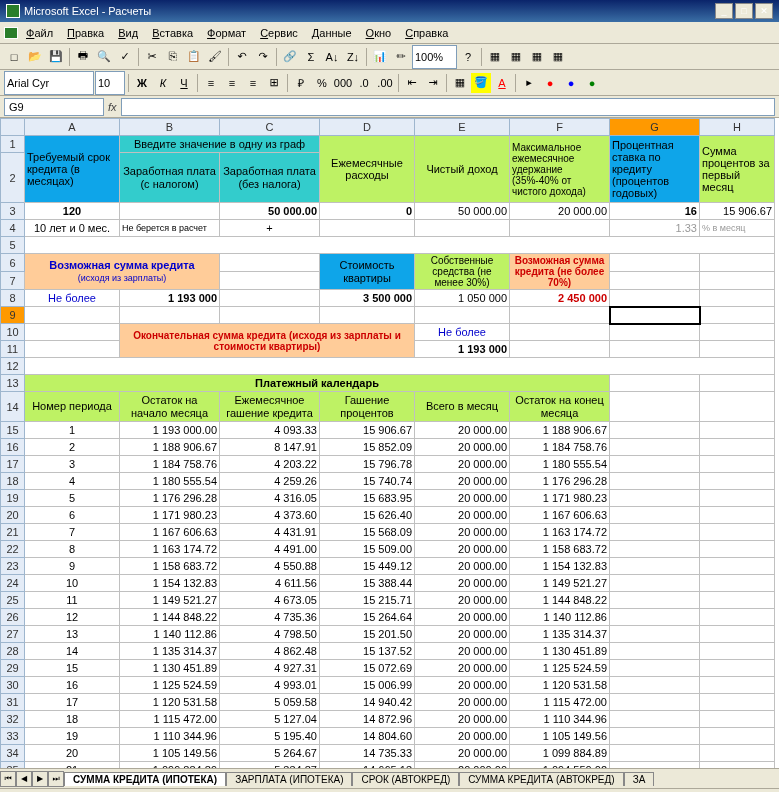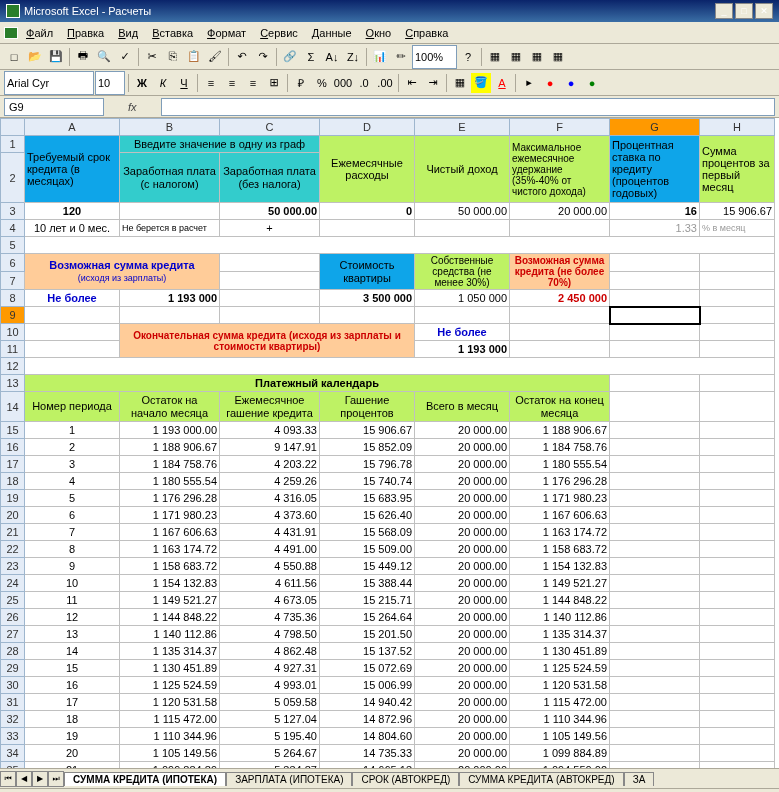--- a/index.html
+++ b/index.html
@@ -13,21 +13,21 @@
 
 .menubar { background: #ece9d8; padding: 2px 4px; display: flex; gap: 2px; align-items: center; height: 22px; border-bottom: 1px solid #aca899; }
 .menubar span { padding: 2px 6px; }
 .menubar span:first-letter { text-decoration: underline; }
 
 .toolbar { background: #ece9d8; padding: 2px 4px; display: flex; gap: 1px; align-items: center; height: 26px; border-bottom: 1px solid #aca899; flex-wrap: nowrap; }
 .tb-btn { width: 20px; height: 20px; border: 1px solid transparent; display: flex; align-items: center; justify-content: center; font-size: 11px; }
 .tb-sep { width: 1px; height: 18px; background: #aca899; margin: 0 2px; }
 .tb-input { height: 24px; font-size: 11px; border: 1px solid #7f9db9; padding: 0 2px; }
 
-.formula-bar { background: #ece9d8; padding: 2px 4px; display: flex; gap: 20px; align-items: center; height: 22px; border-bottom: 1px solid #aca899; }
+.formula-bar { background: #ece9d8; padding: 2px 4px; display: flex; gap: 0; align-items: center; height: 22px; border-bottom: 1px solid #aca899; }
 .name-box { width: 100px; height: 18px; border: 1px solid #7f9db9; background: white; padding: 0 4px; display: flex; align-items: center; }
 .fx { font-style: italic; color: #444; padding: 0 4px; }
 
 .grid-container { position: relative; overflow: auto; height: 650px; background: white; }
 table.sheet { border-collapse: collapse; table-layout: fixed; }
 .sheet th, .sheet td { border: 1px solid #c0c0c0; padding: 1px 2px; height: 17px; overflow: hidden; white-space: nowrap; text-align: right; font-size: 11px; vertical-align: middle; }
 .sheet th { background: #e4ecf7; font-weight: normal; text-align: center; color: #333; border: 1px solid #9eb6ce; }
 .sheet th.rowh { width: 24px; }
 .sheet .corner { background: #e4ecf7; }
 .col-a { width: 95px; } .col-b { width: 100px; } .col-c { width: 100px; } .col-d { width: 95px; } .col-e { width: 95px; } .col-f { width: 100px; } .col-g { width: 90px; } .col-h { width: 75px; }
@@ -35,21 +35,21 @@
 .sheet td.tl { text-align: left; }
 .sheet td.tc { text-align: center; }
 .sheet td.wrap { white-space: normal; line-height: 1.1; }
 .sheet td.bold { font-weight: bold; }
 
 .bg-teal { background: #33cccc; }
 .bg-blue { background: #0ea5e9; }
 .bg-green { background: #bef264; }
 .bg-orange { background: #ffcc99; }
 
-.text-blue { color: #0000cc; font-weight: bold; }
+.text-blue { color: #0000cc; }
 .text-red { color: #cc0000; }
 .text-gray { color: #999; }
 .active-cell { border: 2px solid #000 !important; background: white; }
 
 .sheet-tabs { background: #ece9d8; display: flex; align-items: center; height: 20px; border-top: 1px solid #aca899; }
 .tab-nav { display: flex; }
 .tab-nav div { width: 16px; height: 16px; border: 1px solid #888; display: flex; align-items: center; justify-content: center; font-size: 8px; }
 .tab { padding: 1px 8px; background: #ece9d8; border: 1px solid #888; border-bottom: none; font-size: 10px; }
 .tab.active { background: white; font-weight: bold; }
 
@@ -328,21 +328,21 @@
 <td>15 906.67</td>
 <td>20 000.00</td>
 <td>1 188 906.67</td>
 <td></td>
           <td></td>
         </tr>
         <tr>
           <th class="rowh">16</th>
 <td class="tc">2</td>
 <td>1 188 906.67</td>
-<td>9 147.91</td>
+<td>8 147.91</td>
 <td>15 852.09</td>
 <td>20 000.00</td>
 <td>1 184 758.76</td>
 <td></td>
           <td></td>
         </tr>
         <tr>
           <th class="rowh">17</th>
 <td class="tc">3</td>
 <td>1 184 758.76</td>

